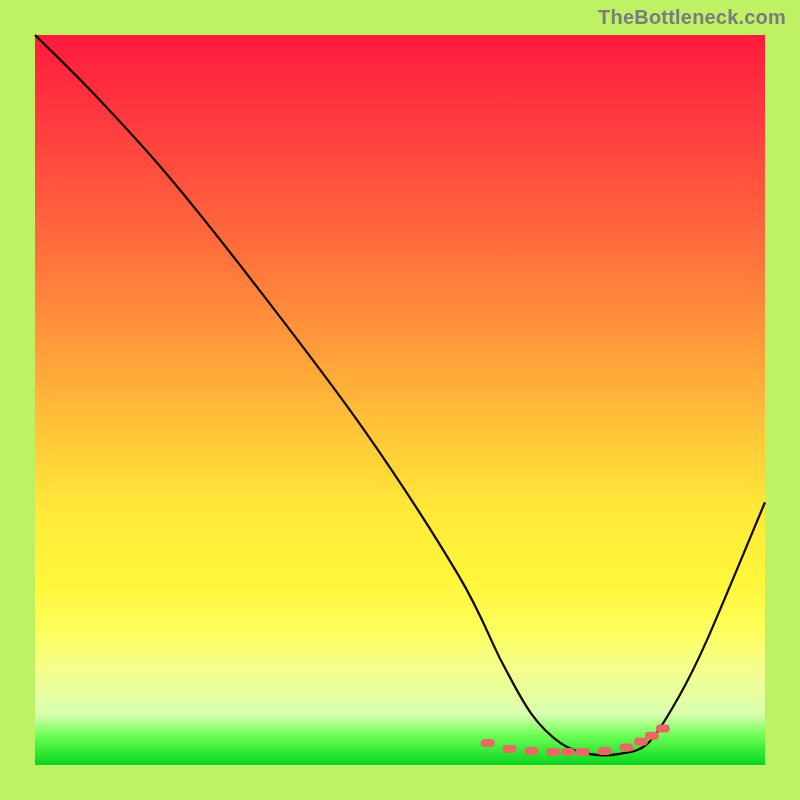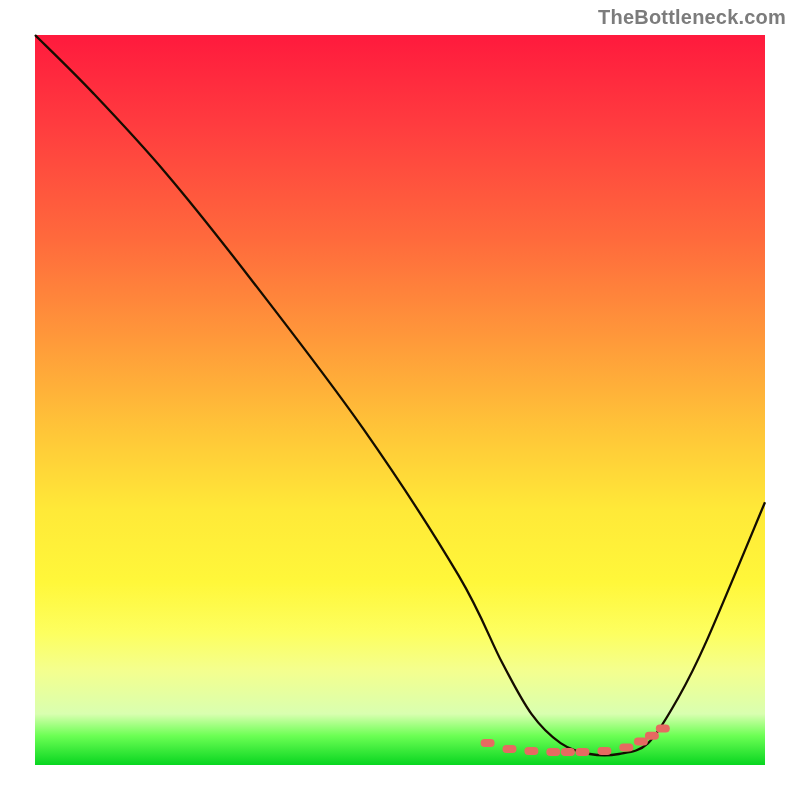--- a/index.html
+++ b/index.html
@@ -7,21 +7,21 @@
     padding: 0;
     width: 800px;
     height: 800px;
     background: #000;
     overflow: hidden;
   }
   .stage {
     position: relative;
     width: 800px;
     height: 800px;
-    background: #ffffff;
+    background: #bef264;
   }
   .plot-bg {
     position: absolute;
     left: 35px;
     top: 35px;
     width: 730px;
     height: 730px;
     background: linear-gradient(
       to bottom,
       #ff1a3d 0%,

